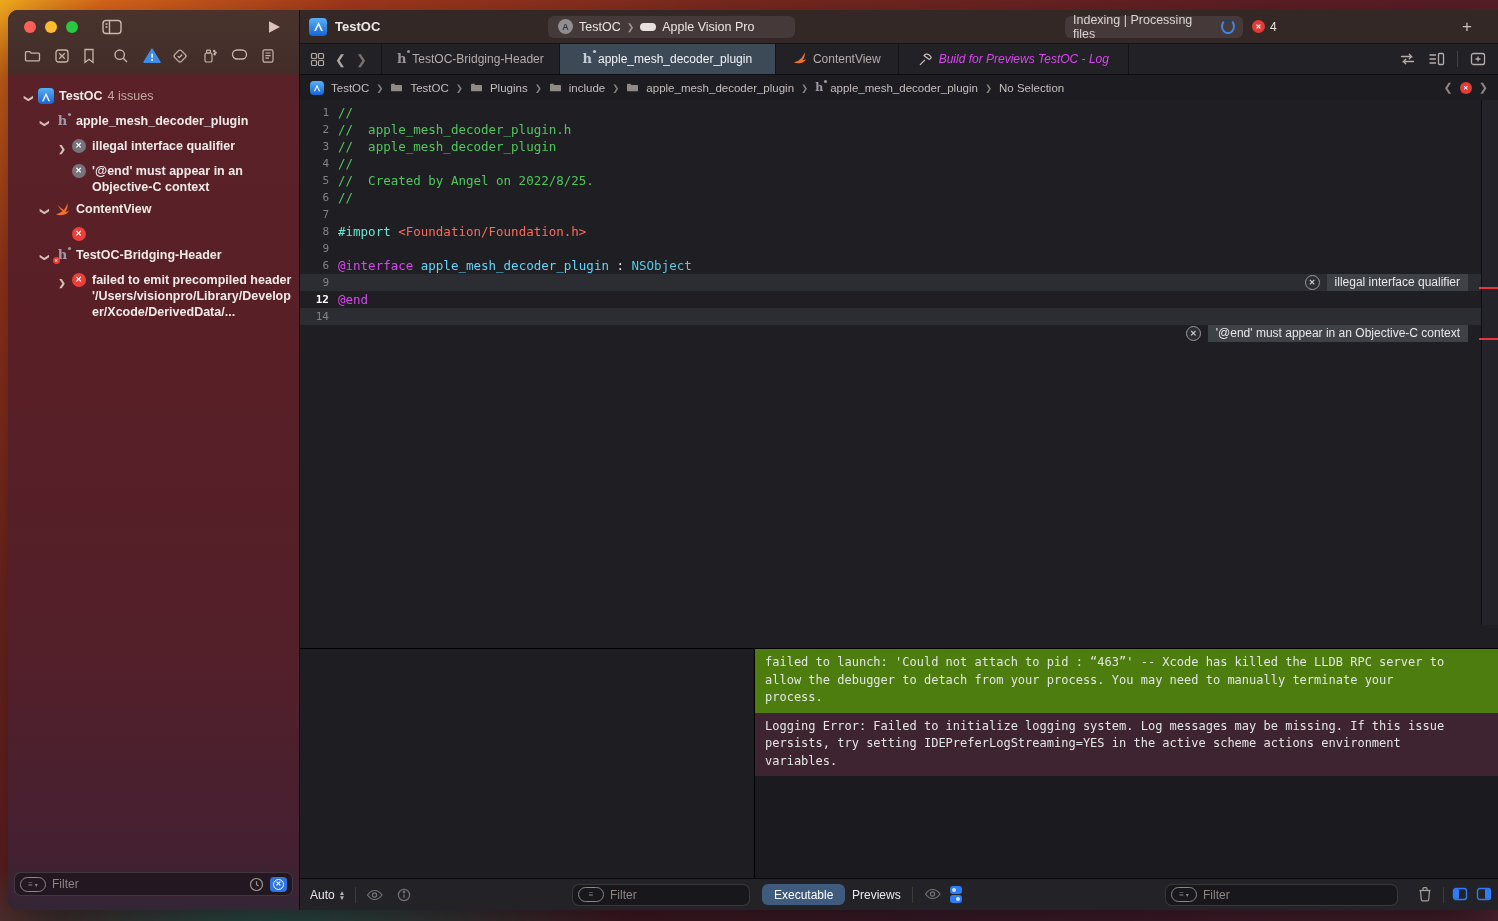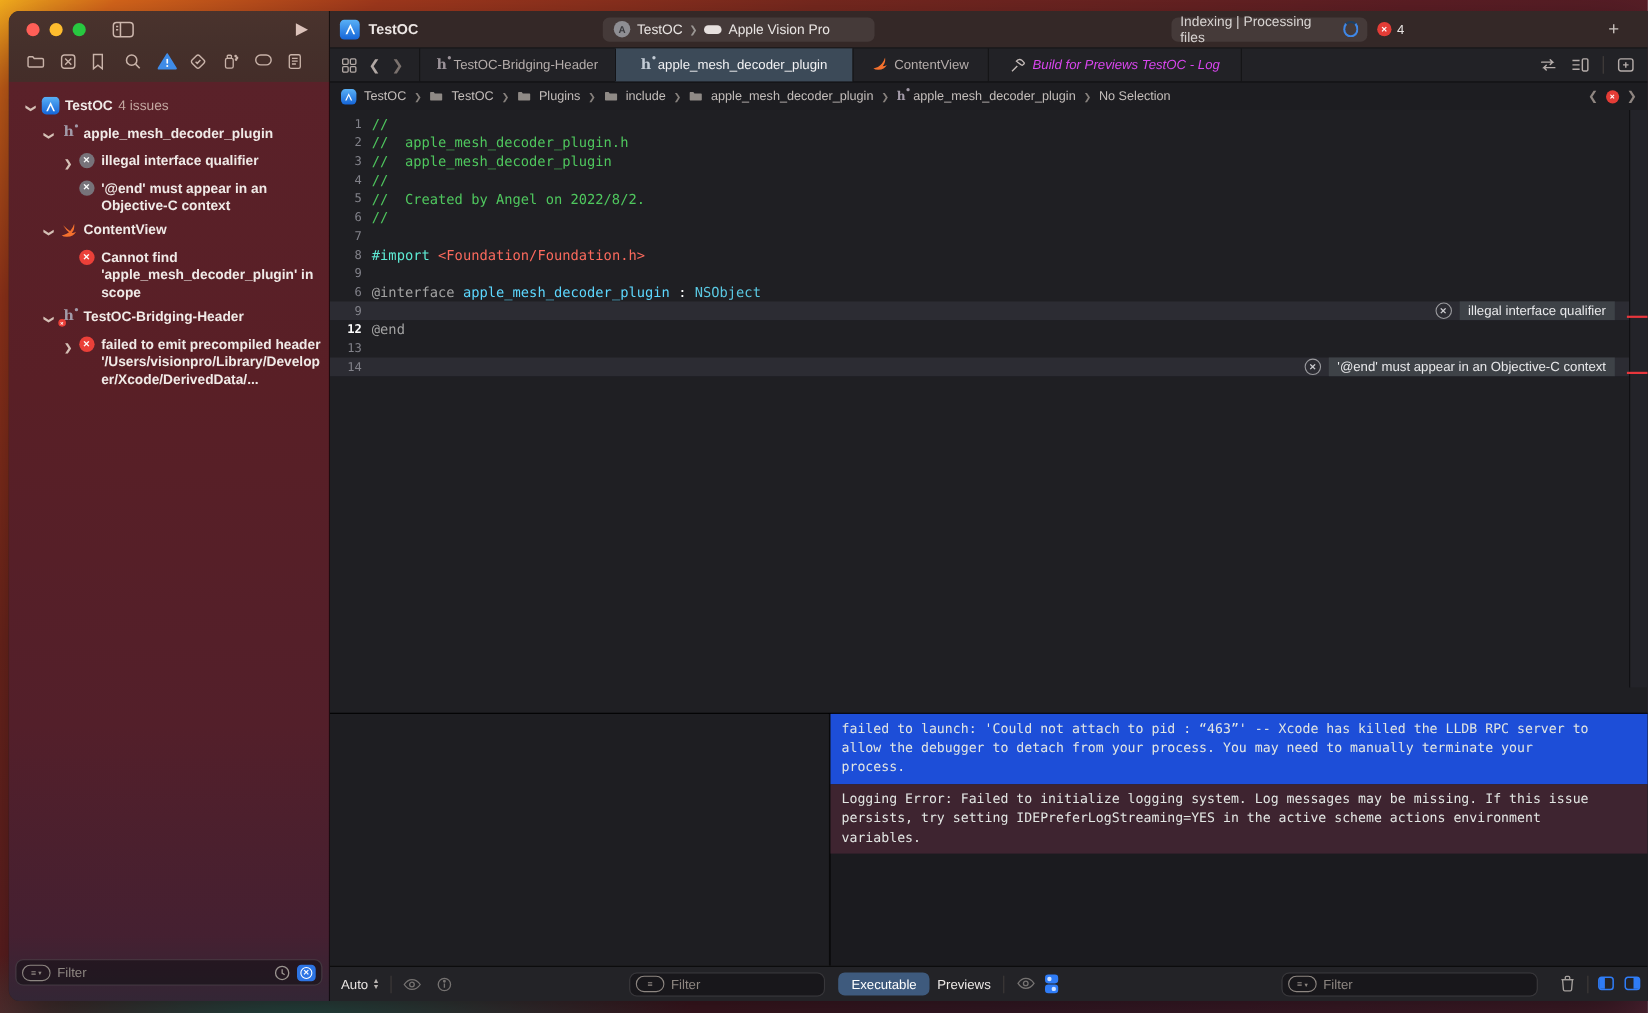--- a/index.html
+++ b/index.html
@@ -92,42 +92,42 @@
     display:flex; align-items:center; justify-content:center;}
   
   .editor{ position:absolute; top:90px; left:0; right:0; height:548px; background:#1f1f23; }
   .codewrap{ position:absolute; left:0; right:17px; top:0; bottom:23px; padding-top:4px; font-family:"DejaVu Sans Mono",monospace;}
   .cl{ display:flex; height:17px; line-height:17px; font-size:12.5px; }
   .cl.hlrow{ background:#2c2c33; }
   .ln{ width:38px; flex:0 0 38px; text-align:right; padding-right:9px; font-size:11px; color:#82828a; }
   .cl.cur .ln{ color:#fff; font-weight:700; }
   .ct{ white-space:pre; color:#fff; }
   .tk.cm{ color:#4fc75e; } .tk.pp{ color:#5eead4; } .tk.str{ color:#fc6a5d; }
-  .tk.kw{ color:#a3a3a3; } .tk.cls{ color:#5dd8ff; } .tk.typ{ color:#5ac8e2; }
+  .tk.kw{ color:#d946ef; } .tk.cls{ color:#5dd8ff; } .tk.typ{ color:#5ac8e2; }
   .anno{ position:absolute; height:17px; display:flex; align-items:center; right:13px; gap:7px;
     font-family:"Liberation Sans",sans-serif; }
   .anno .adot{ width:15px; height:15px; border-radius:50%; border:1.4px solid #9a9a9e; color:#cfcfd3;
     font-size:8px; font-weight:700; display:flex; align-items:center; justify-content:center; background:#2c2c33;}
   .anno .atext{ background:#3e4247; color:#e8e8ea; font-size:12px; height:17px; line-height:17px; padding:0 8px; }
   .a1{ top:174px; } .a2{ top:225px; }
   .minimap{ position:absolute; top:0; right:0; width:17px; bottom:23px; background:#232329; border-left:1px solid #0f0f12; }
   .tick{ position:absolute; left:-3px; right:0; height:2px; background:#e8363c; }
   .tick1{ top:187px; } .tick2{ top:238px; }
   .edbar{ position:absolute; left:0; right:0; bottom:0; height:23px; background:#232327; border-top:1px solid #0c0c0e;
     display:flex; align-items:center; padding:0 10px; color:#a8a8ad; font-size:11.5px;}
   .linecol{ margin-left:auto; white-space:pre; }
   .edbar .tb-div{ margin:0 10px; }
   
   .debug{ position:absolute; top:638px; left:0; right:0; bottom:0; background:#1c1c20; border-top:1px solid #000;}
   .dbg-vars{ position:absolute; left:0; top:0; width:453px; bottom:32px; background:#1e1e22; }
   .dbg-console{ position:absolute; left:454px; right:0; top:0; bottom:32px; background:#1b1b1f; border-left:1px solid #000;
     font-family:"DejaVu Sans Mono",monospace; font-size:12px; line-height:17.5px; color:#e2e6e3;}
   .msg{ padding:5px 10px 6px 10px; }
   .msg .mtext{ width:690px; white-space:pre-wrap; word-break:break-word; }
-  .m-note{ background:#1d4ed8; } .m-error{ background:#3e2430; }
+  .m-note{ background:#4d7c0f; } .m-error{ background:#3e2430; }
   .dbg-bar{ position:absolute; left:0; right:0; bottom:0; height:32px; background:#232327; border-top:1px solid #0a0a0c;
     display:flex; align-items:center; color:#b9b4b1; font-size:12px;}
   .autoctl{ display:flex; align-items:center; gap:4px; margin-left:10px; color:#e8e4e2;}
   .udchev{ display:flex; flex-direction:column; font-size:6.5px; line-height:5px; color:#b9b4b1;}
   .bar-div{ width:1px; height:16px; background:#3f3b39; margin:0 10px; }
   .dimic{ color:#84807e; opacity:.85; }
   .f-vars{ position:absolute; left:272px; width:178px; height:22px; }
   .execpill{ position:absolute; left:462px; height:21px; padding:0 12px; background:#3e5a7d; border-radius:6px;
     color:#fff; font-size:12px; display:flex; align-items:center; }
   .prevlabel{ position:absolute; left:552px; color:#ece8e6; }
@@ -273,21 +273,20 @@
               <path d="M2.2 2.6 Q6 6.4 9.8 8.6 L8.2 9.6 Q4.4 6.6 2.2 2.6 Z"></path>
             </svg>
           </span>
         <span class="nv-label">ContentView</span>
       </div>
       <div class="nv-row nv-d2">
         <span class="chev"></span>
         <span class="nv-ic">
             <span class="errdot red">✕</span>
           </span>
-        <span class="nv-label">Cannot find 'apple_mesh_decoder_plugin' in scope</span>
       </div>
       <div class="nv-row nv-d1">
         <span class="chev down">❯</span>
         <span class="nv-ic">
             <span class="hfile" style="position:relative">h<i></i><span style="position:absolute;left:-5px;bottom:-2px;width:7px;height:7px;border-radius:50%;background:#eb4039;color:#fff;font-size:4px;display:flex;align-items:center;justify-content:center;font-family:'Liberation Sans',sans-serif">✕</span></span>
           </span>
         <span class="nv-label">TestOC-Bridging-Header</span>
       </div>
       <div class="nv-row nv-d2">
         <span class="chev">❯</span>
@@ -464,21 +463,21 @@
         <div class="cl">
             <span class="ln">3</span>
             <span class="ct"><span class="tk cm">//  apple_mesh_decoder_plugin</span></span>
           </div>
         <div class="cl">
             <span class="ln">4</span>
             <span class="ct"><span class="tk cm">//</span></span>
           </div>
         <div class="cl">
             <span class="ln">5</span>
-            <span class="ct"><span class="tk cm">//  Created by Angel on 2022/8/2.</span></span>
+            <span class="ct"><span class="tk cm">//  Created by Angel on 2022/8/25.</span></span>
           </div>
         <div class="cl">
             <span class="ln">6</span>
             <span class="ct"><span class="tk cm">//</span></span>
           </div>
         <div class="cl">
             <span class="ln">7</span>
             <span class="ct"></span>
           </div>
         <div class="cl">
@@ -493,24 +492,20 @@
             <span class="ln">6</span>
             <span class="ct"><span class="tk kw">@interface</span><span class="tk"> </span><span class="tk cls">apple_mesh_decoder_plugin</span><span class="tk"> : </span><span class="tk typ">NSObject</span></span>
           </div>
         <div class="cl hlrow">
             <span class="ln">9</span>
             <span class="ct"></span>
           </div>
         <div class="cl cur">
             <span class="ln">12</span>
             <span class="ct"><span class="tk kw">@end</span></span>
-          </div>
-        <div class="cl">
-            <span class="ln">13</span>
-            <span class="ct"></span>
           </div>
         <div class="cl hlrow">
             <span class="ln">14</span>
             <span class="ct"></span>
           </div>
 
         <div class="anno a1">
           <span class="adot">✕</span>
           <span class="atext">illegal interface qualifier</span>
         </div>

